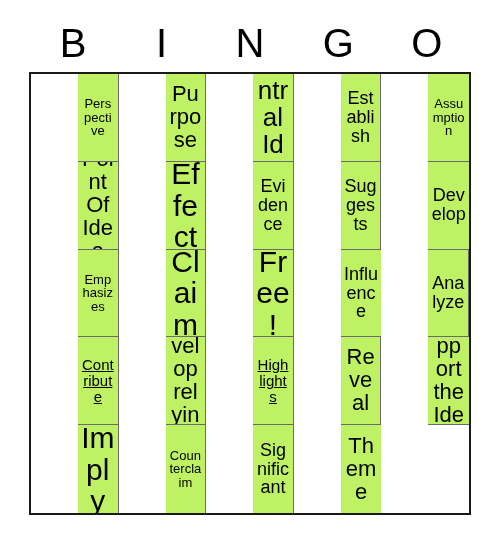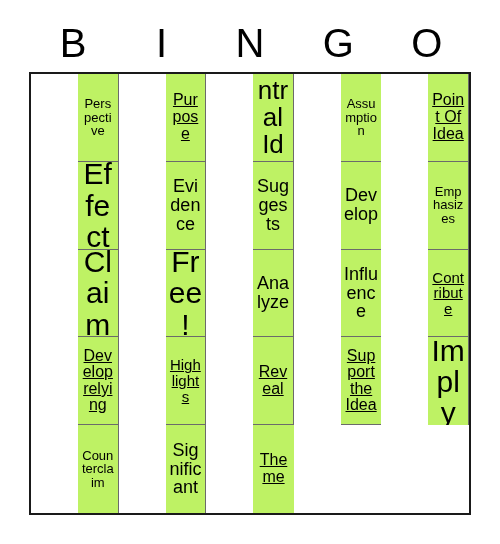--- a/index.html
+++ b/index.html
@@ -73,21 +73,21 @@
     display: block;
     width: 100%;
     line-height: 1.04;
     color: #000000;
     word-wrap: break-word;
   }
   
   .fs-xs   { font-size: 13px; }
   .fs-s    { font-size: 15px; text-decoration: underline; }
   .fs-m    { font-size: 18px; }
-  .fs-l    { font-size: 16px; text-decoration: underline; }
+  .fs-l    { font-size: 22px; }
   .fs-xl   { font-size: 26px; text-align: center; }
   .fs-xxl  { font-size: 30px; }
 </style>
 </head>
 <body>
 
 <div id="card">
 
   <div id="header-row">
     <div class="header-letter">B</div>
@@ -100,20 +100,23 @@
   <div id="grid">
 
     <div class="cell">
       <span class="cell-text fs-xs">Perspective</span>
     </div>
     <div class="cell">
       <span class="cell-text fs-l">Purpose</span>
     </div>
     <div class="cell">
       <span class="cell-text fs-xl">Central Idea</span>
+    </div>
+    <div class="cell">
+      <span class="cell-text fs-m">Establish</span>
     </div>
     <div class="cell col-last">
       <span class="cell-text fs-xs">Assumption</span>
     </div>
 
     <div class="cell">
       <span class="cell-text fs-l">Point Of Idea</span>
     </div>
     <div class="cell">
       <span class="cell-text fs-xxl">Effect</span>
@@ -130,25 +133,25 @@
 
     <div class="cell">
       <span class="cell-text fs-xs">Emphasizes</span>
     </div>
     <div class="cell">
       <span class="cell-text fs-xxl">Claim</span>
     </div>
     <div class="cell">
       <span class="cell-text fs-xxl">Free!</span>
     </div>
+    <div class="cell col-last">
+      <span class="cell-text fs-m">Influence</span>
+    </div>
     <div class="cell">
       <span class="cell-text fs-m">Analyze</span>
-    </div>
-    <div class="cell col-last">
-      <span class="cell-text fs-m">Influence</span>
     </div>
 
     <div class="cell">
       <span class="cell-text fs-s">Contribute</span>
     </div>
     <div class="cell">
       <span class="cell-text fs-l">Develop relying</span>
     </div>
     <div class="cell">
       <span class="cell-text fs-s">Highlights</span>

